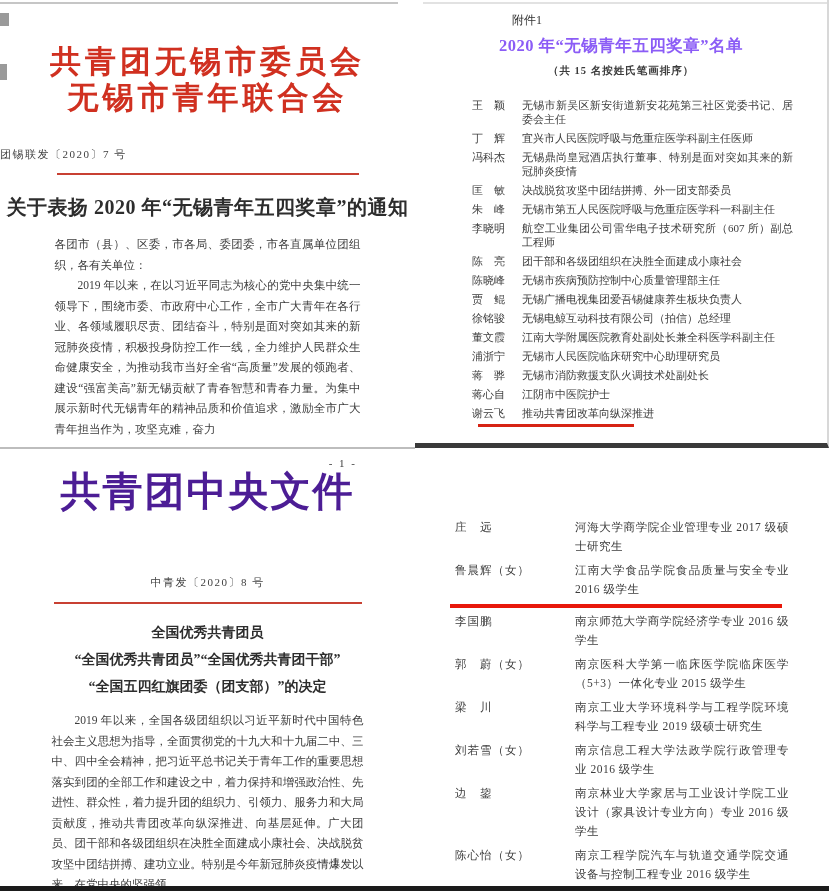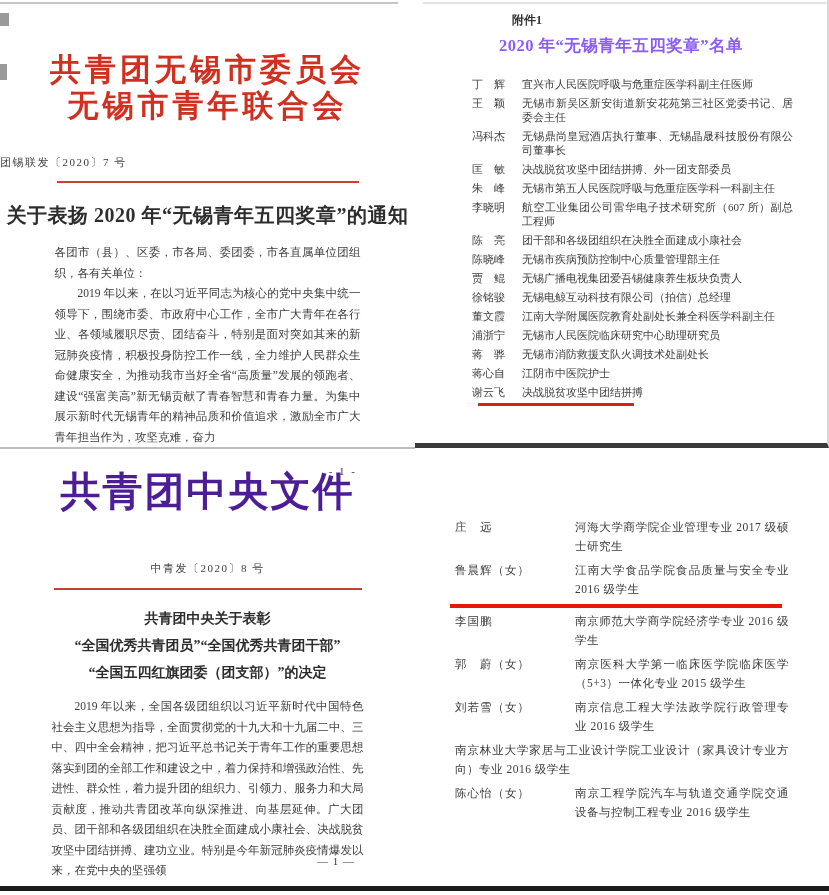--- a/index.html
+++ b/index.html
@@ -12,50 +12,50 @@
   .top-edge-line { position:absolute; top:2px; left:0; width:829px; height:2px;
     background:linear-gradient(to right,#c6c6c6 0 48%,#ffffff 48% 51%,#e2e2e2 51% 100%); }
   .edge-artifact { position:absolute; background:#9a9a9a; }
   .artifact-1 { left:0; top:13px; width:9px; height:13px; }
   .artifact-2 { left:0; top:64px; width:7px; height:16px; }
   .bottom-border { position:absolute; left:0; top:886px; width:829px; height:5px; background:#1b1b1b; }
 
   .doc { position:absolute; box-sizing:border-box; }
 
   
-  .doc1 { left:0; top:12px; width:415px; height:474px; }
+  .doc1 { left:0; top:4px; width:415px; height:474px; }
   .d1-masthead { margin-top:40px; text-align:center; color:#d03020; font-weight:bold;
     font-size:31px; line-height:36px; letter-spacing:4px; white-space:nowrap; }
   .d1-docnum { margin-top:31px; font-size:11px; color:#414141; letter-spacing:1.5px; }
   .red-rule { height:2px; background:#c84032; }
   .d1-rule { width:302px; margin:11px auto 0; }
   .d1-title { margin:19px 0 0; text-align:center; font-size:20px; font-weight:bold; color:#2d2d2d; letter-spacing:0.5px; }
   .d1-body { width:306px; margin:13px auto 8px; font-size:11.5px; line-height:20.5px; text-align:justify; }
   .d1-body p, .d3-body p { margin:0; }
   .indent { text-indent:2em; }
   .d1-page { position:absolute; right:58px; bottom:9px; font-size:11px; letter-spacing:2px; }
 
   
   .doc2 { left:415px; top:0; width:414px; height:448px;
     border-bottom:5px solid #3a3a3a; border-right:2px solid #d8d8d8; }
-  .d2-attach { margin:12px 0 0 57px; font-size:12px; font-weight:bold; color:#333333;padding-left:40px; }
+  .d2-attach { margin:12px 0 0 57px; font-size:12px; font-weight:normal; color:#333333;padding-left:40px; }
   .d2-title { margin:6px 4px 0; text-align:center; font-size:16.5px; font-weight:bold; color:#8b5cf6; letter-spacing:0.5px; }
   .d2-subtitle { margin-top:7px; text-align:center; font-size:10.5px; font-weight:bold; color:#3c3c3c; letter-spacing:1px; }
   .medal-list { margin:20px 34px 0 57px; }
   .medal-list .row { position:relative; display:flex; margin-bottom:5px; font-size:11px; line-height:14px; }
   .medal-list .name { flex:0 0 40px; margin-right:10px; white-space:nowrap; }
   .medal-list .desc { flex:1; text-align:justify; }
   .medal-list .underlined::after { content:""; position:absolute; left:6px; top:calc(100% + 4px);
     width:156px; height:3px; background:#d62314; }
 
   
   .doc3 { left:0; top:447px; width:415px; height:441px; border-top:2px solid #bdbdbd; }
   .d3-masthead { margin-top:15px; text-align:center; font-size:40px; font-weight:bold;
     color:#4c1d95; letter-spacing:2px; white-space:nowrap; }
-  .d3-docnum { margin-top:42px; text-align:center; font-size:11px; color:#414141; letter-spacing:1.5px; }
+  .d3-docnum { margin-top:56px; text-align:center; font-size:11px; color:#414141; letter-spacing:1.5px; }
   .d3-rule { width:308px; margin:12px auto 0; }
   .d3-heading { margin-top:15px; text-align:center; font-size:14px; font-weight:bold; color:#2d2d2d; line-height:27px; }
   .d3-body { width:312px; margin:10px auto 0; font-size:11.5px; line-height:20.5px; text-align:justify; }
   .d3-page { position:absolute; right:60px; bottom:21px; font-size:11px; letter-spacing:1px; }
 
   
   .doc4 { left:415px; top:460px; width:414px; height:426px; }
   .student-list { margin:58px 40px 0 40px; }
   .student-list .row { position:relative; display:flex; margin-bottom:5px; font-size:11.5px; line-height:19px; }
   .student-list .name { flex:0 0 112px; margin-right:8px; white-space:nowrap; letter-spacing:1px; }
@@ -84,32 +84,33 @@
     <div class="d1-body">
       <p>各团市（县）、区委，市各局、委团委，市各直属单位团组织，各有关单位：</p>
       <p class="indent">2019 年以来，在以习近平同志为核心的党中央集中统一领导下，围绕市委、市政府中心工作，全市广大青年在各行业、各领域履职尽责、团结奋斗，特别是面对突如其来的新冠肺炎疫情，积极投身防控工作一线，全力维护人民群众生命健康安全，为推动我市当好全省“高质量”发展的领跑者、建设“强富美高”新无锡贡献了青春智慧和青春力量。为集中展示新时代无锡青年的精神品质和价值追求，激励全市广大青年担当作为，攻坚克难，奋力</p>
     </div>
     <div class="d1-page">- 1 -</div>
   </section>
 
   <section class="doc doc2">
     <div class="d2-attach">附件1</div>
     <h2 class="d2-title">2020 年“无锡青年五四奖章”名单</h2>
+    <div class="d2-subtitle">（共 15 名按姓氏笔画排序）</div>
     <div class="medal-list">
+        <div class="row">
+          <span class="name">王　颖</span>
+          <span class="desc">无锡市新吴区新安街道新安花苑第三社区党委书记、居委会主任</span>
+        </div>
         <div class="row">
           <span class="name">丁　辉</span>
           <span class="desc">宜兴市人民医院呼吸与危重症医学科副主任医师</span>
         </div>
         <div class="row">
-          <span class="name">王　颖</span>
-          <span class="desc">无锡市新吴区新安街道新安花苑第三社区党委书记、居委会主任</span>
-        </div>
-        <div class="row">
           <span class="name">冯科杰</span>
-          <span class="desc">无锡鼎尚皇冠酒店执行董事、无锡晶晟科技股份有限公司董事长</span>
+          <span class="desc">无锡鼎尚皇冠酒店执行董事、特别是面对突如其来的新冠肺炎疫情</span>
         </div>
         <div class="row">
           <span class="name">匡　敏</span>
           <span class="desc">决战脱贫攻坚中团结拼搏、外一团支部委员</span>
         </div>
         <div class="row">
           <span class="name">朱　峰</span>
           <span class="desc">无锡市第五人民医院呼吸与危重症医学科一科副主任</span>
         </div>
         <div class="row">
@@ -143,31 +144,31 @@
         <div class="row">
           <span class="name">蒋　骅</span>
           <span class="desc">无锡市消防救援支队火调技术处副处长</span>
         </div>
         <div class="row">
           <span class="name">蒋心自</span>
           <span class="desc">江阴市中医院护士</span>
         </div>
         <div class="row underlined">
           <span class="name">谢云飞</span>
-          <span class="desc">决战脱贫攻坚中团结拼搏</span>
+          <span class="desc">推动共青团改革向纵深推进</span>
         </div>
       </div>
   </section>
 
   <section class="doc doc3">
     <div class="d3-masthead">共青团中央文件</div>
     <div class="d3-docnum">中青发〔2020〕8 号</div>
     <div class="red-rule d3-rule"></div>
     <div class="d3-heading">
-      <div>共青团中央关于表彰</div>
+      <div>全国优秀共青团员</div>
       <div>“全国优秀共青团员”“全国优秀共青团干部”</div>
       <div>“全国五四红旗团委（团支部）”的决定</div>
     </div>
     <div class="d3-body">
       <p class="indent">2019 年以来，全国各级团组织以习近平新时代中国特色社会主义思想为指导，全面贯彻党的十九大和十九届二中、三中、四中全会精神，把习近平总书记关于青年工作的重要思想落实到团的全部工作和建设之中，着力保持和增强政治性、先进性、群众性，着力提升团的组织力、引领力、服务力和大局贡献度，推动共青团改革向纵深推进、向基层延伸。广大团员、团干部和各级团组织在决胜全面建成小康社会、决战脱贫攻坚中团结拼搏、建功立业。特别是今年新冠肺炎疫情爆发以来，在党中央的坚强领</p>
     </div>
     <div class="d3-page">— 1 —</div>
   </section>
 
   <section class="doc doc4">
@@ -182,24 +183,29 @@
         </div>
         <div class="row">
           <span class="name">李国鹏</span>
           <span class="desc">南京师范大学商学院经济学专业 2016 级学生</span>
         </div>
         <div class="row">
           <span class="name">郭　蔚（女）</span>
           <span class="desc">南京医科大学第一临床医学院临床医学（5+3）一体化专业 2015 级学生</span>
         </div>
         <div class="row">
+          <span class="name">梁　川</span>
+          <span class="desc">南京工业大学环境科学与工程学院环境科学与工程专业 2019 级硕士研究生</span>
+        </div>
+        <div class="row">
           <span class="name">刘若雪（女）</span>
           <span class="desc">南京信息工程大学法政学院行政管理专业 2016 级学生</span>
         </div>
         <div class="row">
+          <span class="name">边　鋆</span>
           <span class="desc">南京林业大学家居与工业设计学院工业设计（家具设计专业方向）专业 2016 级学生</span>
         </div>
         <div class="row">
           <span class="name">陈心怡（女）</span>
           <span class="desc">南京工程学院汽车与轨道交通学院交通设备与控制工程专业 2016 级学生</span>
         </div>
       </div>
   </section>
 
   <div class="bottom-border"></div>

